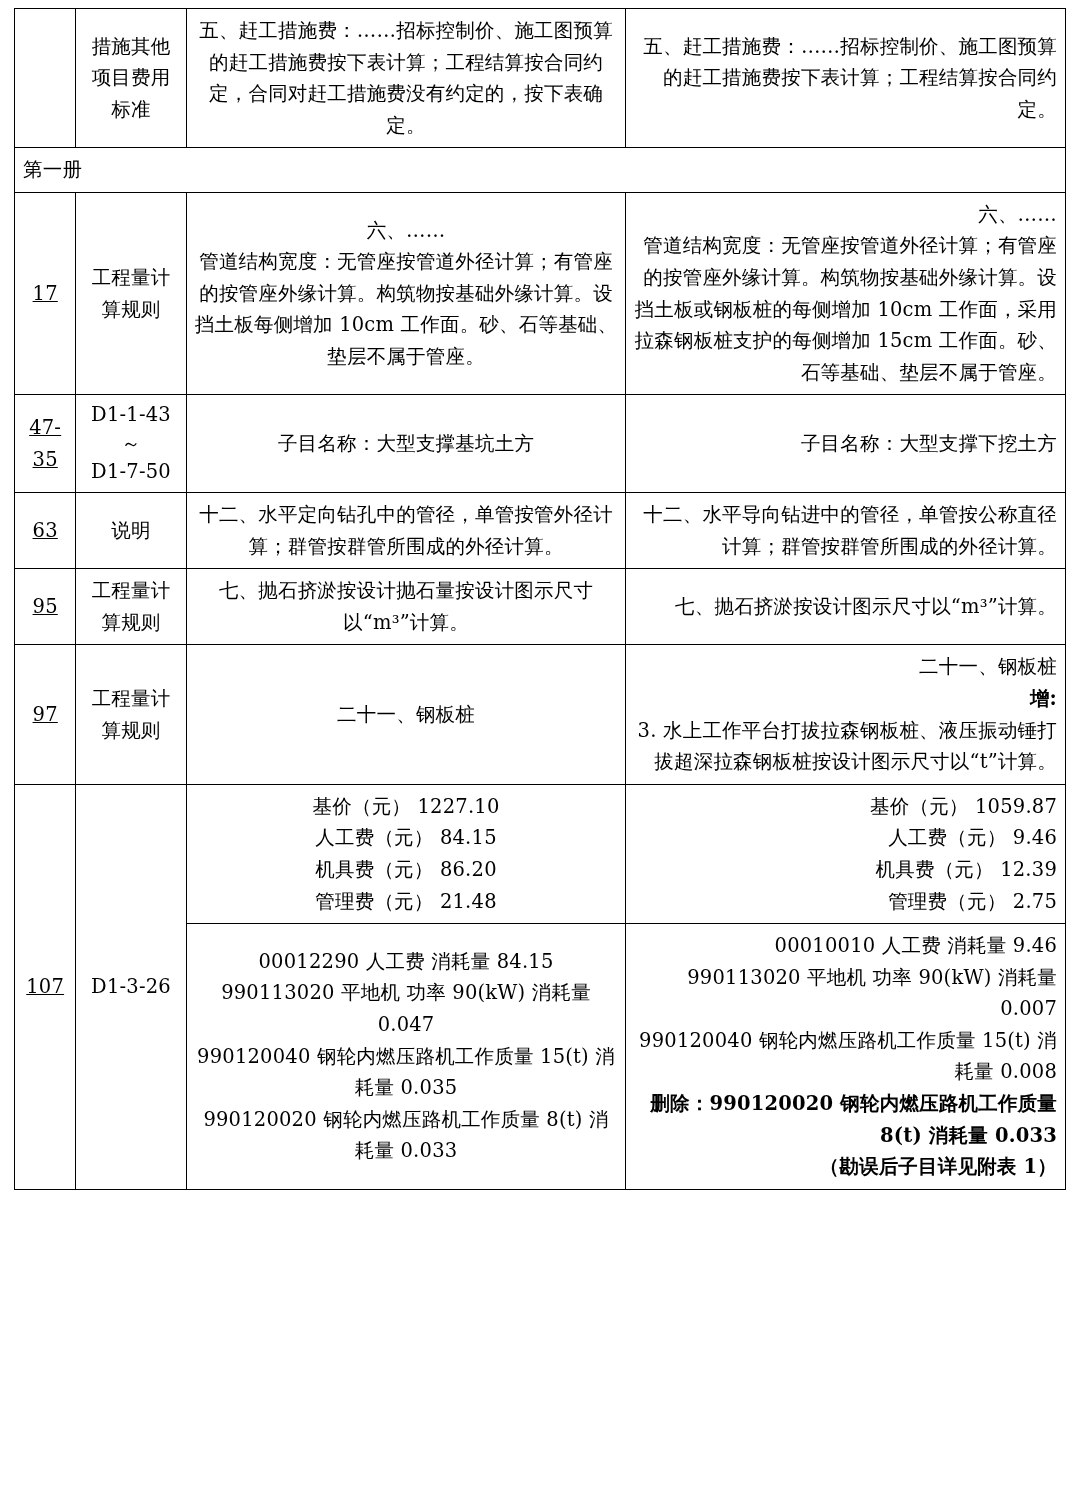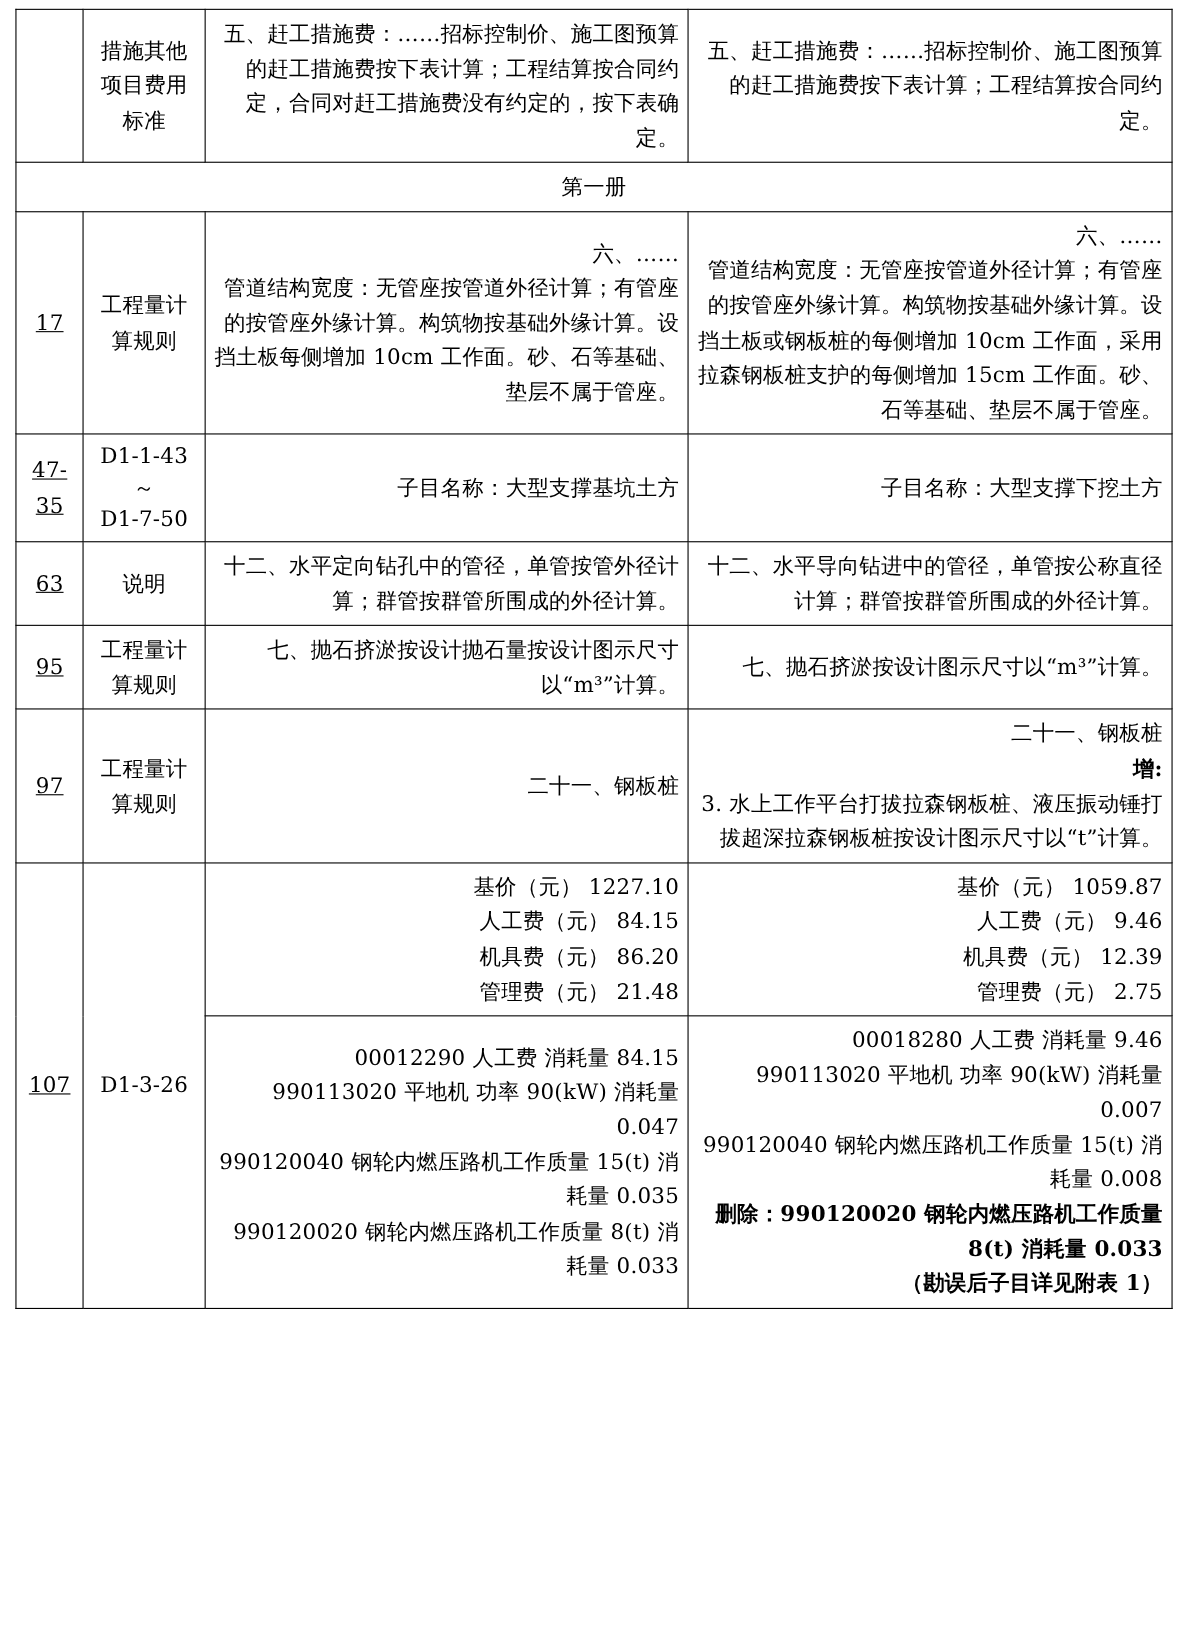--- a/index.html
+++ b/index.html
@@ -30,29 +30,28 @@
     border: 1.6px solid #000000;
     vertical-align: middle;
     padding: 6px 8px;
     font-size: 19.5px;
     line-height: 1.62;
     letter-spacing: 0.2px;
     word-break: break-word;
   }
   .col-no   { width: 60px;  text-align: center; text-decoration: underline; }
   .col-item { width: 108px; text-align: center; }
-  .col-left { width: 430px; text-align: right; }
+  .col-left { width: 430px; text-align: center; }
   .col-right{ width: 430px; text-align: right; }
 
   .cell-center { text-align: center; }
   .cell-mid    { vertical-align: middle; }
   .cell-top    { vertical-align: top; }
 
   .band {
-    text-align: center;
     padding-top: 14px;
     padding-bottom: 14px;
     margin-left: 16px;
   }
   .bold { font-weight: bold; }
   p { margin: 0; }
   .stack p { margin: 0; }
   .tight { line-height: 1.58; }
 </style>
 </head>
@@ -140,21 +139,21 @@
       </tr>
 
       <tr>
         <td class="col-left cell-top stack tight">
           <p>00012290 人工费 消耗量 84.15</p>
           <p>990113020 平地机 功率 90(kW) 消耗量 0.047</p>
           <p>990120040 钢轮内燃压路机工作质量 15(t) 消耗量 0.035</p>
           <p>990120020 钢轮内燃压路机工作质量 8(t) 消耗量 0.033</p>
         </td>
         <td class="col-right cell-top stack tight">
-          <p>00018280 人工费 消耗量 9.46</p>
+          <p>00010010 人工费 消耗量 9.46</p>
           <p>990113020 平地机 功率 90(kW) 消耗量 0.007</p>
           <p>990120040 钢轮内燃压路机工作质量 15(t) 消耗量 0.008</p>
           <p class="bold">删除：990120020 钢轮内燃压路机工作质量 8(t) 消耗量 0.033</p>
           <p class="bold">（勘误后子目详见附表 1）</p>
         </td>
       </tr>
 
     </tbody>
   </table>
 </div>

